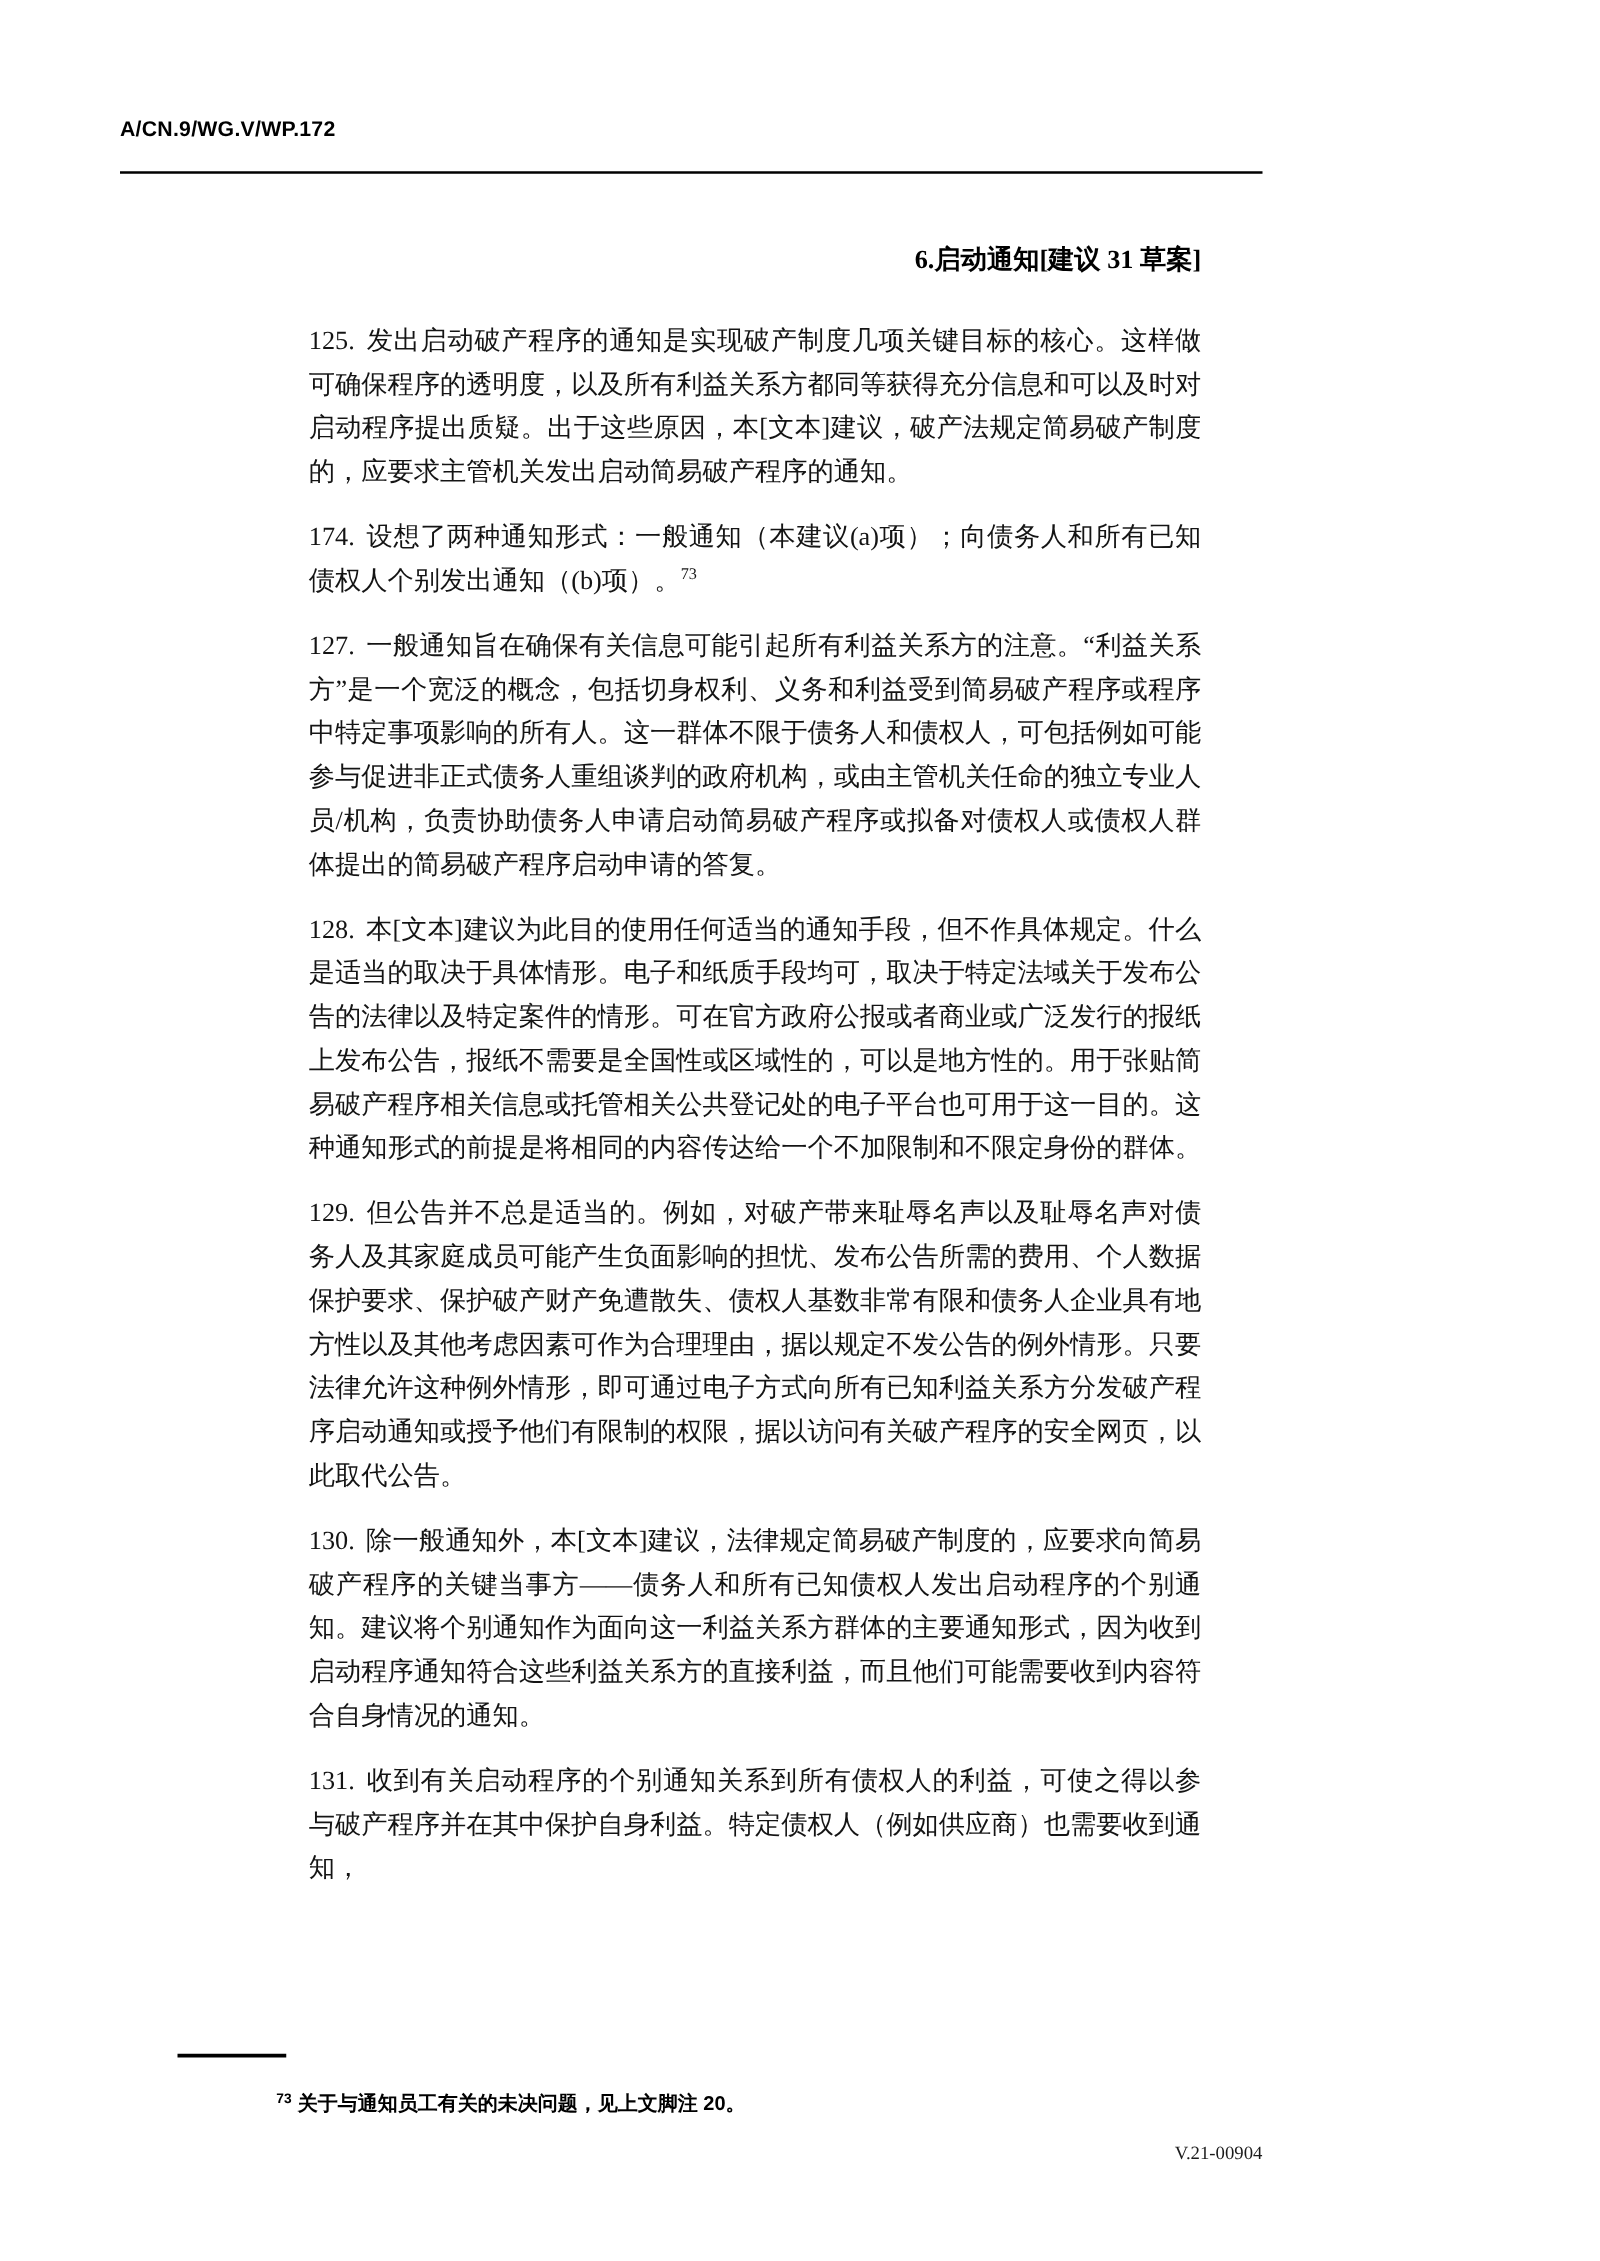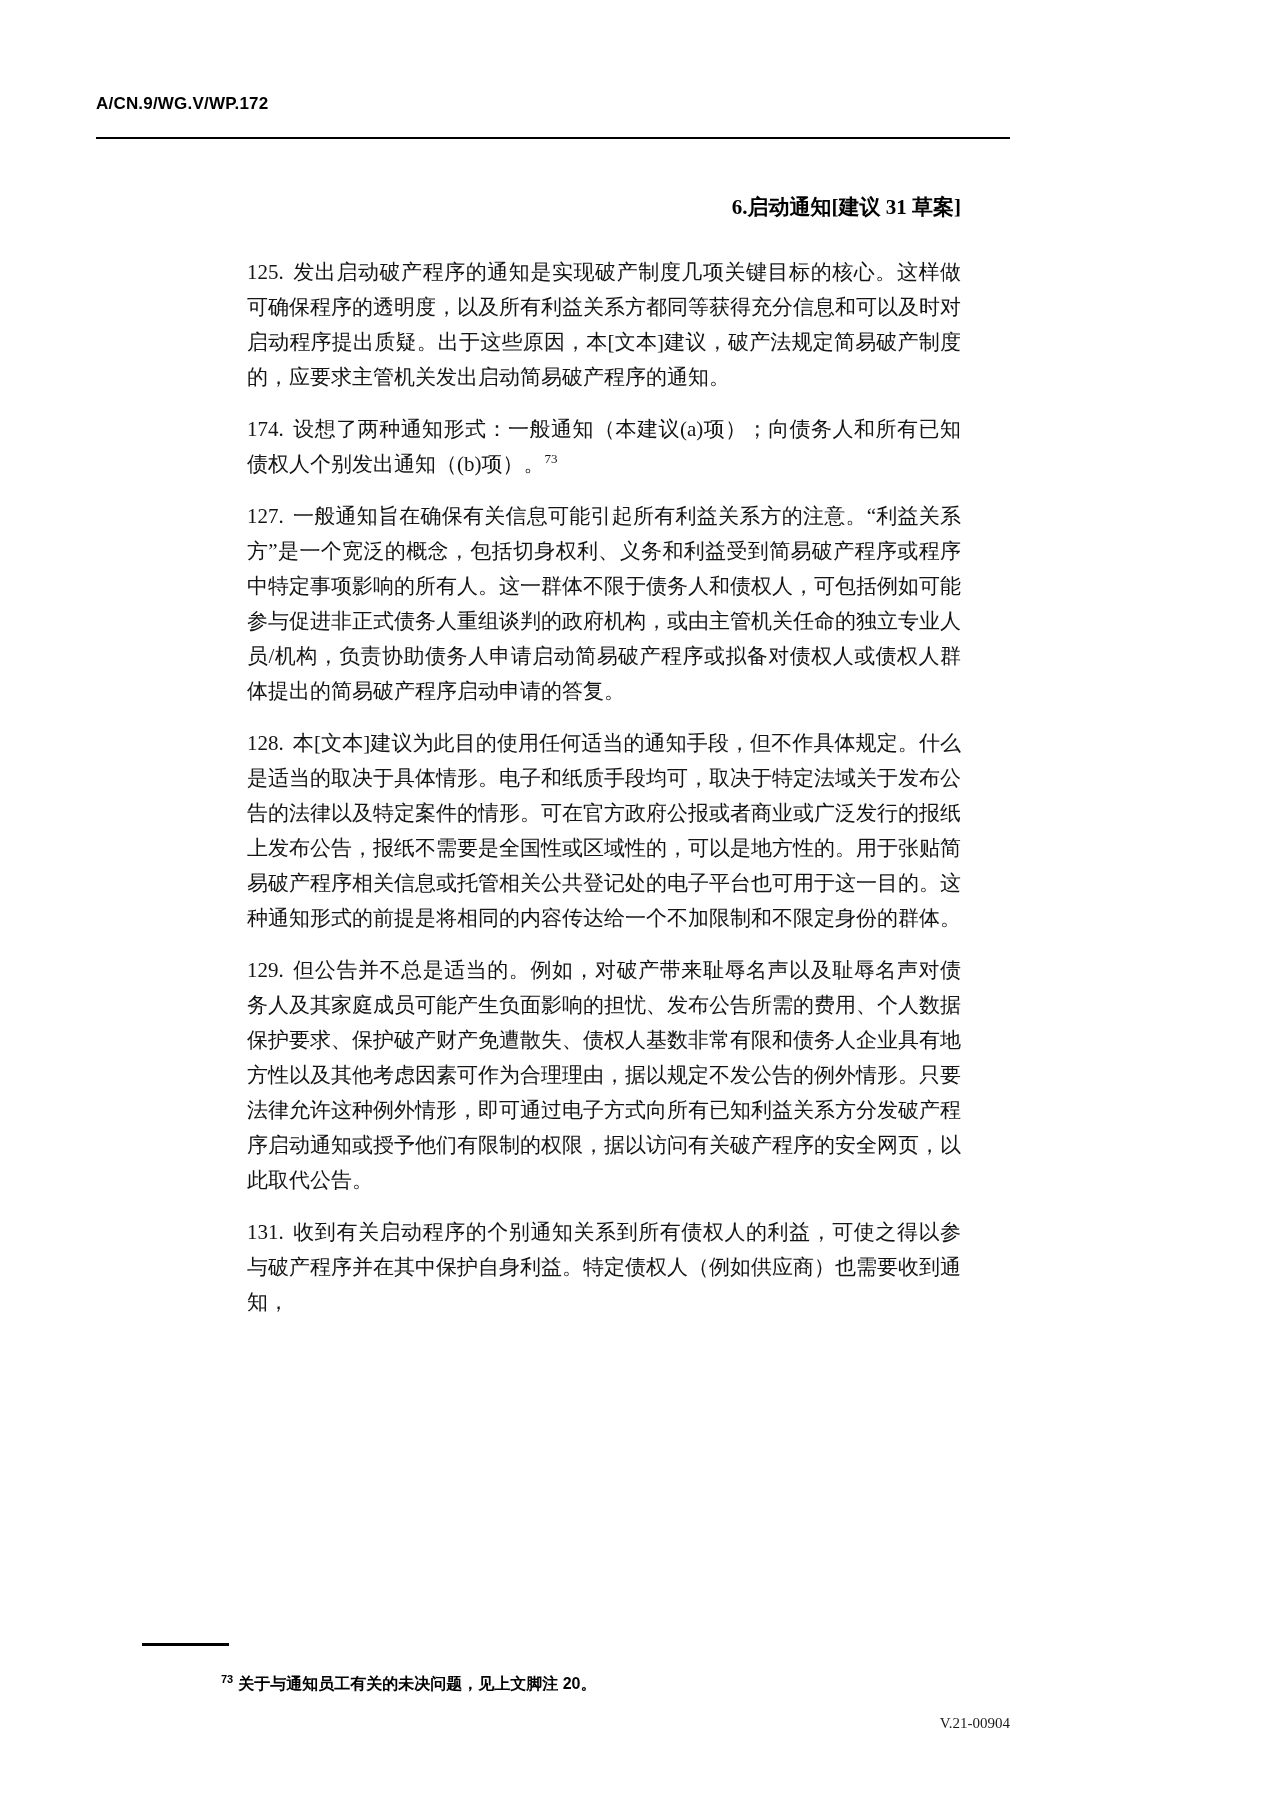--- a/index.html
+++ b/index.html
@@ -122,20 +122,21 @@
     <p class="para"><span class="pnum">125.</span><span>发出启动破产程序的通知是实现破产制度几项关键目标的核心。这样做可确保程序的透明度，以及所有利益关系方都同等获得充分信息和可以及时对启动程序提出质疑。出于这些原因，本[文本]建议，破产法规定简易破产制度的，应要求主管机关发出启动简易破产程序的通知。</span></p>
 
     <p class="para"><span class="pnum">174.</span><span>设想了两种通知形式：一般通知（本建议(a)项）；向债务人和所有已知债权人个别发出通知（(b)项）。</span><sup class="fn-ref">73</sup></p>
 
     <p class="para"><span class="pnum">127.</span><span>一般通知旨在确保有关信息可能引起所有利益关系方的注意。“利益关系方”是一个宽泛的概念，包括切身权利、义务和利益受到简易破产程序或程序中特定事项影响的所有人。这一群体不限于债务人和债权人，可包括例如可能参与促进非正式债务人重组谈判的政府机构，或由主管机关任命的独立专业人员/机构，负责协助债务人申请启动简易破产程序或拟备对债权人或债权人群体提出的简易破产程序启动申请的答复。</span></p>
 
     <p class="para"><span class="pnum">128.</span><span>本[文本]建议为此目的使用任何适当的通知手段，但不作具体规定。什么是适当的取决于具体情形。电子和纸质手段均可，取决于特定法域关于发布公告的法律以及特定案件的情形。可在官方政府公报或者商业或广泛发行的报纸上发布公告，报纸不需要是全国性或区域性的，可以是地方性的。用于张贴简易破产程序相关信息或托管相关公共登记处的电子平台也可用于这一目的。这种通知形式的前提是将相同的内容传达给一个不加限制和不限定身份的群体。</span></p>
 
     <p class="para"><span class="pnum">129.</span><span>但公告并不总是适当的。例如，对破产带来耻辱名声以及耻辱名声对债务人及其家庭成员可能产生负面影响的担忧、发布公告所需的费用、个人数据保护要求、保护破产财产免遭散失、债权人基数非常有限和债务人企业具有地方性以及其他考虑因素可作为合理理由，据以规定不发公告的例外情形。只要法律允许这种例外情形，即可通过电子方式向所有已知利益关系方分发破产程序启动通知或授予他们有限制的权限，据以访问有关破产程序的安全网页，以此取代公告。</span></p>
 
+    <p class="para"><span class="pnum">130.</span><span>除一般通知外，本[文本]建议，法律规定简易破产制度的，应要求向简易破产程序的关键当事方——债务人和所有已知债权人发出启动程序的个别通知。建议将个别通知作为面向这一利益关系方群体的主要通知形式，因为收到启动程序通知符合这些利益关系方的直接利益，而且他们可能需要收到内容符合自身情况的通知。</span></p>
 
     <p class="para"><span class="pnum">131.</span><span>收到有关启动程序的个别通知关系到所有债权人的利益，可使之得以参与破产程序并在其中保护自身利益。特定债权人（例如供应商）也需要收到通知，</span></p>
 
   </main>
 
   <div class="footnote-rule"></div>
   <p class="footnote"><sup>73</sup><span>关于与通知员工有关的未决问题，见上文脚注 20。</span></p>
 
   <div class="page-number">44/74</div>
   <div class="doc-code">V.21-00904</div>

